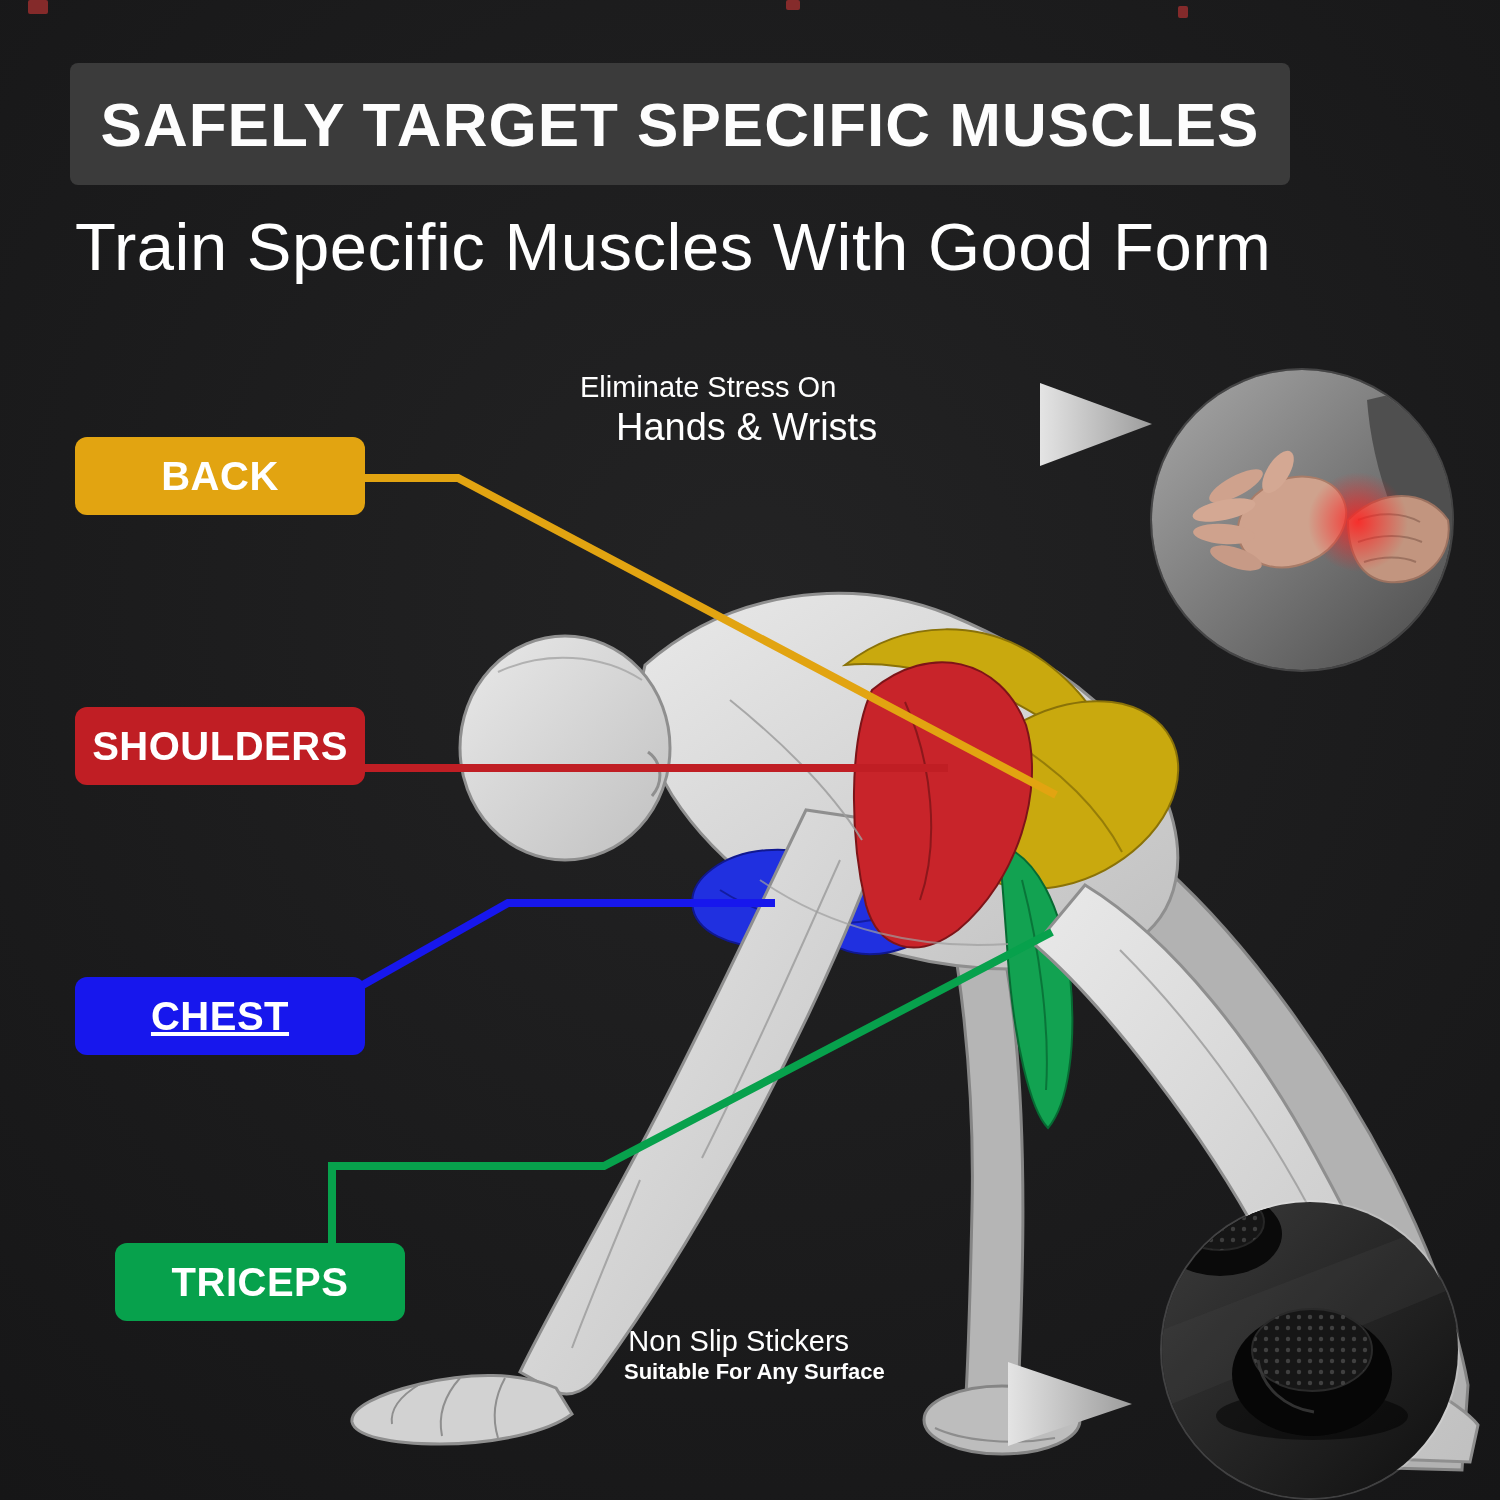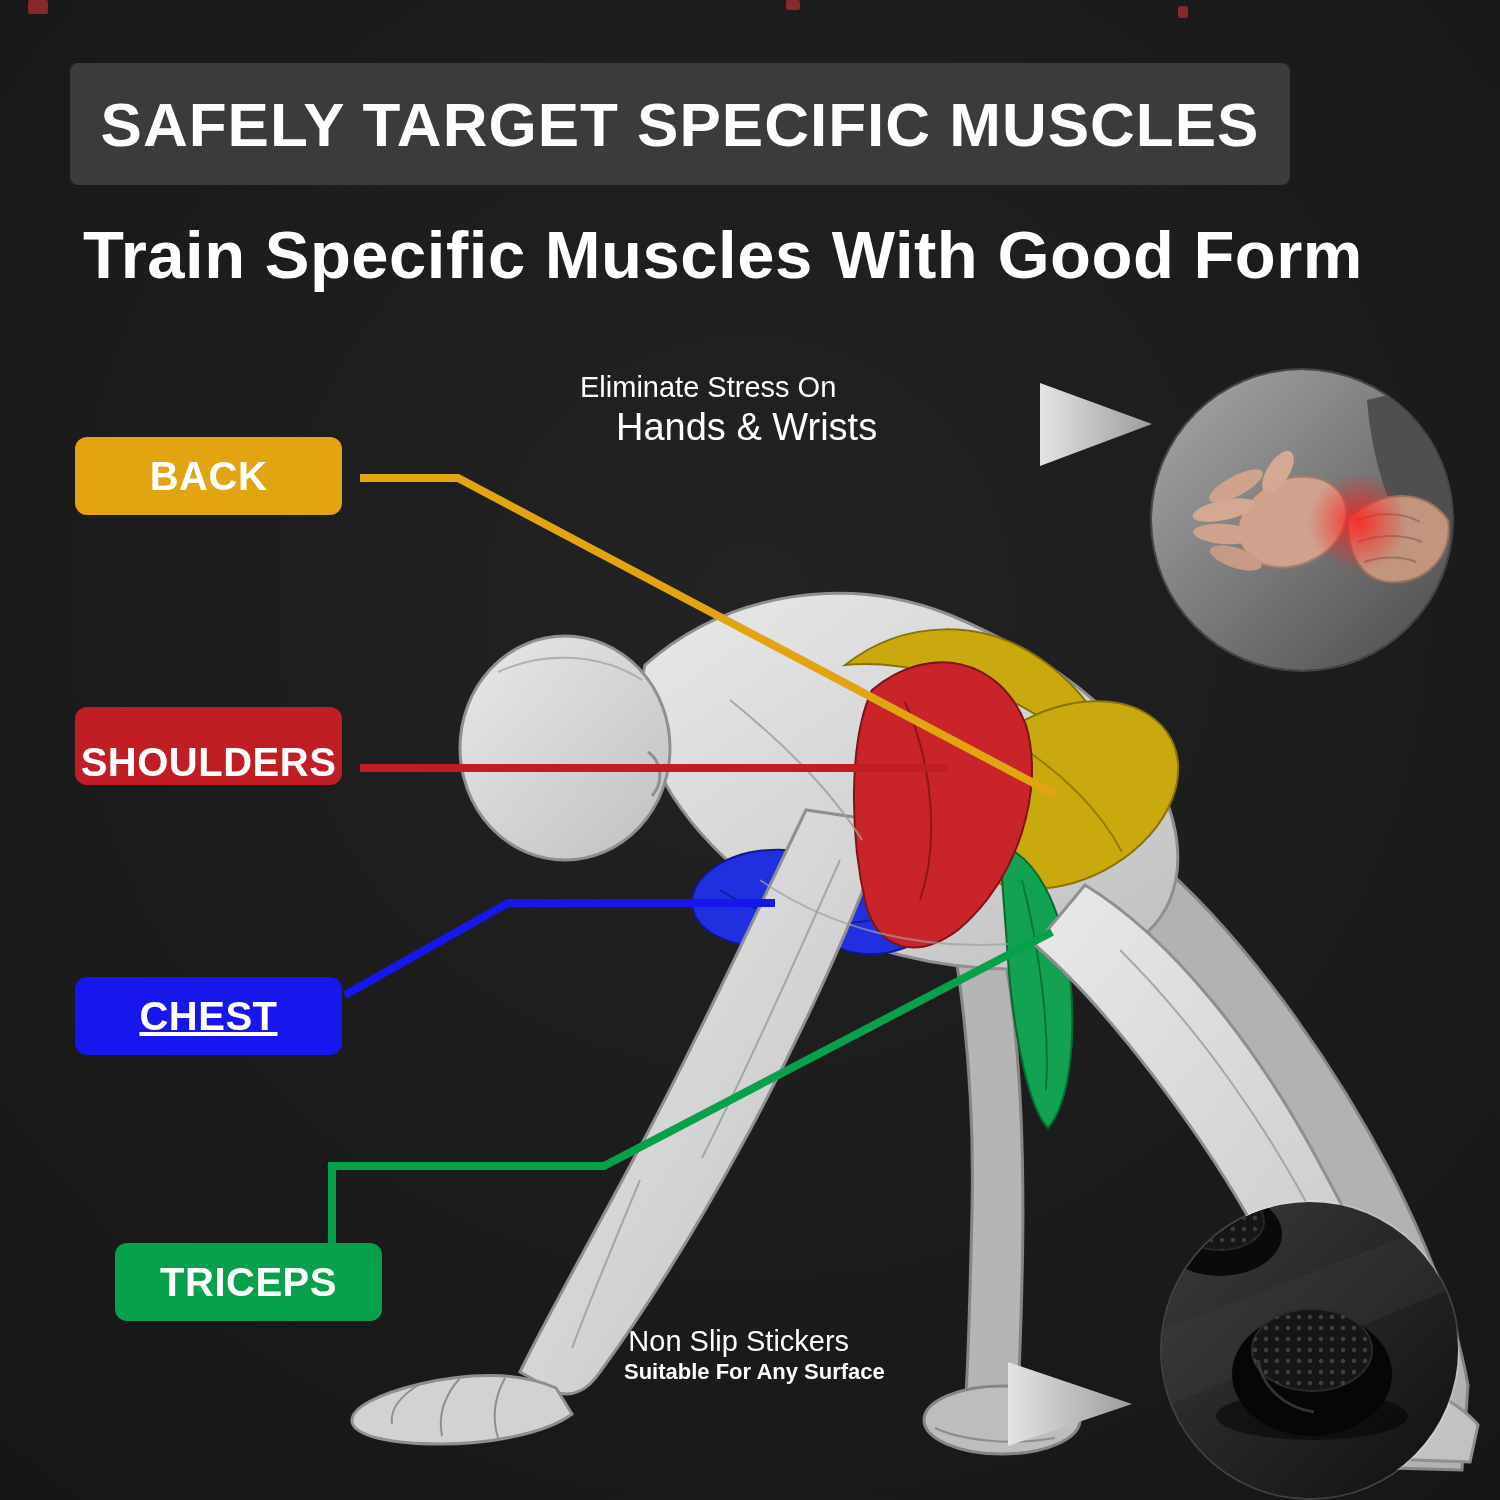--- a/index.html
+++ b/index.html
@@ -10,36 +10,36 @@
   }
   .artifact{position:absolute;background:#a83030;opacity:.75;border-radius:2px;}
   .title-box{
     position:absolute;left:70px;top:63px;width:1220px;height:122px;
     background:#3b3b3b;border-radius:8px;display:flex;align-items:center;justify-content:center;
   }
   .title-box h1{
     margin:16px;font-size:62px;font-weight:700;letter-spacing:1px;color:#fdfdfd;white-space:nowrap;
   }
   .subtitle{
-    position:absolute;left:75px;top:208px;margin:8px;font-size:67px;font-weight:700;
+    position:absolute;left:75px;top:208px;margin:0;font-size:67px;font-weight:400;
     letter-spacing:.5px;color:#ffffff;white-space:nowrap;
   }
   .callout{position:absolute;}
   .callout-wrist{left:580px;top:372px;}
   .callout-stickers{left:588px;top:1326px;}
   .callout-title{font-size:29px;font-weight:400;line-height:1.1;color:#fff;white-space:nowrap;}
   .callout-sub{font-size:38px;font-weight:400;line-height:1.25;color:#fff;white-space:nowrap;margin-left:36px;}
   .callout-sub.small{font-size:22px;font-weight:700;}
   .muscle-label{
-    position:absolute;left:75px;width:267px;height:78px;border-radius:12px;
+    position:absolute;left:75px;width:290px;height:78px;border-radius:12px;
     display:flex;align-items:center;justify-content:center;z-index:6;
   }
   .muscle-label span{font-size:40px;font-weight:700;color:#fff;letter-spacing:.5px;}
   .label-back{top:437px;background:#E2A411;}
-  .label-shoulders{top:707px;background:#C01E24;align-items:flex-end;}
+  .label-shoulders{top:707px;background:#C01E24;}
   .label-chest{top:977px;background:#1717ED;text-decoration:underline;}
   .label-triceps{top:1243px;background:#07A14C;margin-left:40px;}
   .figure-layer{position:absolute;left:0;top:0;width:1500px;height:1500px;z-index:2;}
   .overlay-layer{position:absolute;left:0;top:0;width:1500px;height:1500px;z-index:5;pointer-events:none;}
   .photo-circle{
     position:absolute;border-radius:50%;overflow:hidden;z-index:4;
     box-shadow:0 0 0 2px rgba(255,255,255,.18);
   }
   .circle-wrist{left:1152px;top:370px;width:300px;height:300px;}
   .circle-pad{left:1162px;top:1202px;width:296px;height:296px;}

